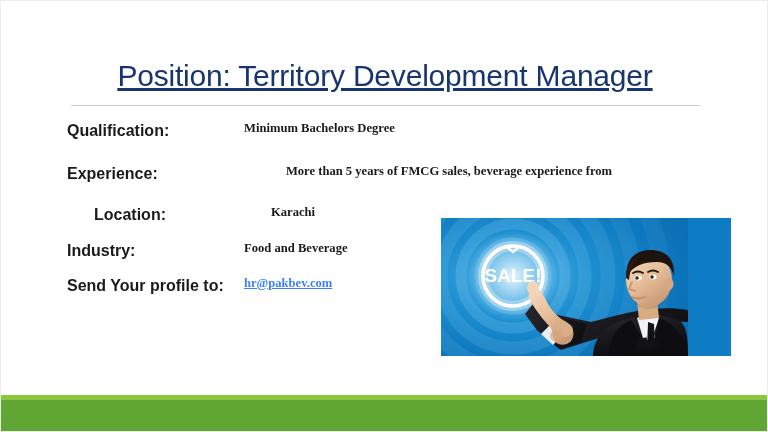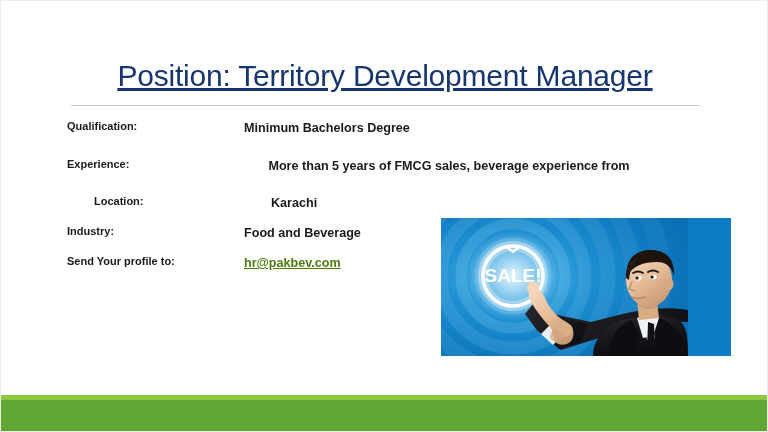--- a/index.html
+++ b/index.html
@@ -65,43 +65,44 @@
   }
   .row-qualification { margin-top: 0px; }
   .row-experience    { margin-top: 20px; }
   .row-location      { margin-top: 18px; padding-left: 27px; }
   .row-industry      { margin-top: 12px; }
   .row-contact       { margin-top: 12px; }
 
   .label {
     flex: 0 0 auto;
     width: 177px;
-    font-size: 11px;
+    font-size: 16px;
     font-weight: bold;
     color: #1a1a1a;
     line-height: 1.45;
     white-space: nowrap;
   }
   .value {
     flex: 1 1 auto;
     font-size: 12.6px;
     font-weight: bold;
     color: #1a1a1a;
     line-height: 1.45;
+    font-family: Liberation Serif, serif;
   }
   .value-wrap {
     max-width: 410px;
     text-align: center;
   }
   .value-line2 {
     display: block;
     padding-left: 3px;
   }
   .value-link {
-    color: #4d7c0f;
+    color: #3b82f6;
     text-decoration: underline;
     font-weight: bold;
     cursor: pointer;
   }
 
   
   .photo {
     position: absolute;
     left: 440px;
     top: 217px;

